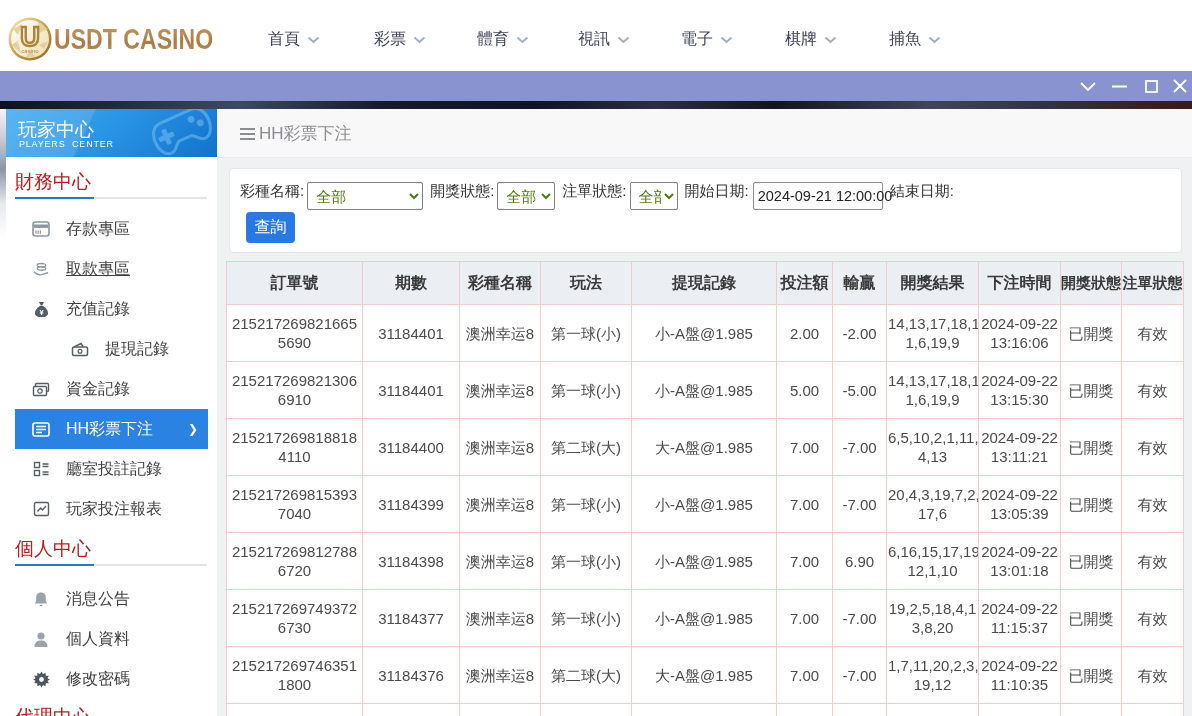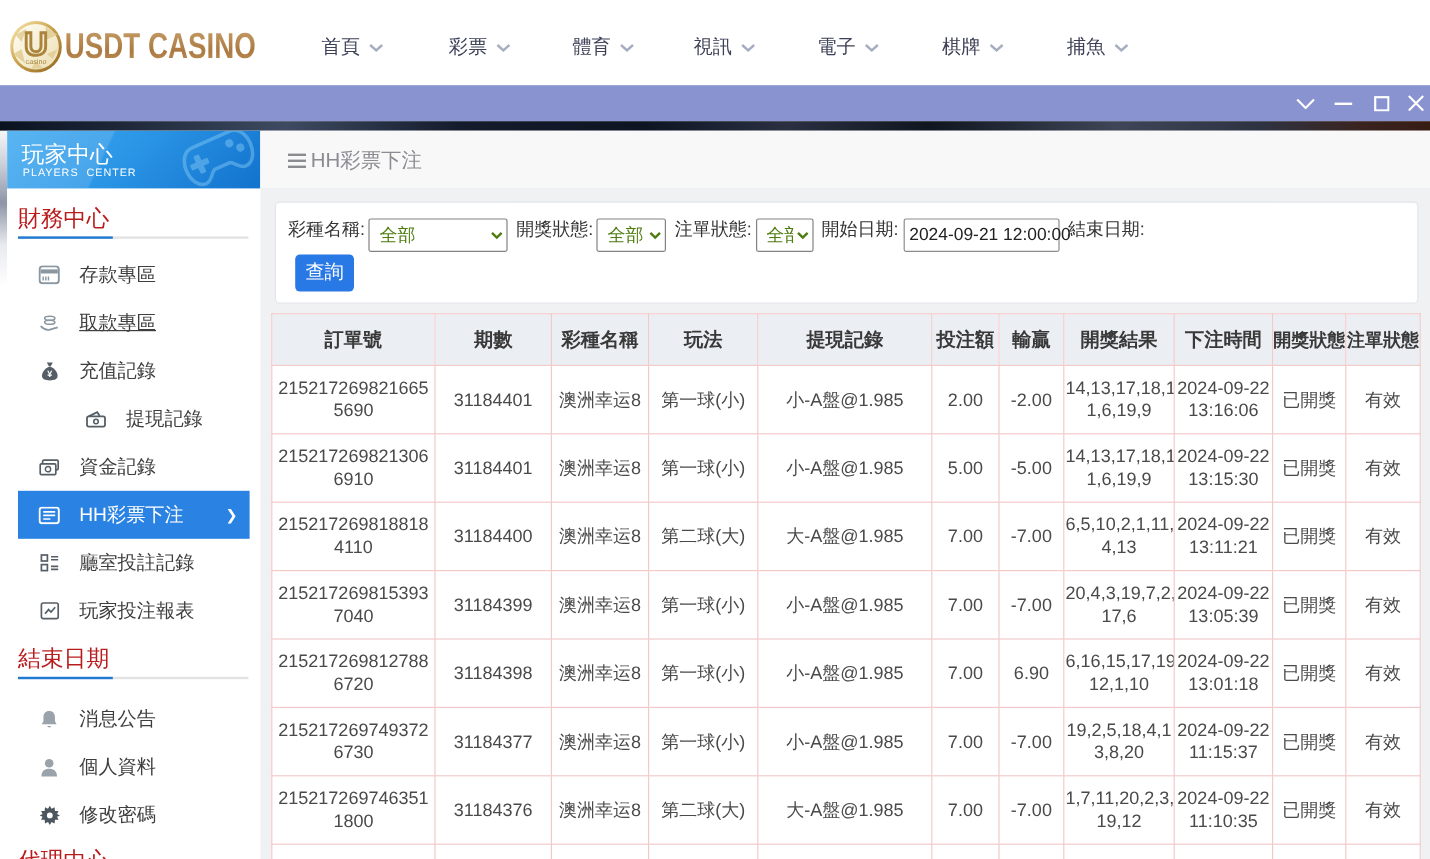--- a/index.html
+++ b/index.html
@@ -179,21 +179,21 @@
           <rect x="1.5" y="9.5" width="5" height="5" fill="none" stroke="#555e66" stroke-width="1.4"></rect>
           <path d="M9.5 3 h6 M9.5 5.5 h6 M9.5 11 h6 M9.5 13.5 h6" stroke="#555e66" stroke-width="1.3"></path>
         </svg>
       </span>廳室投註記錄</div>
   <div class="mitem" style="top:380px;"><span class="mic">
         <svg width="17" height="16" viewBox="0 0 17 16">
           <rect x="1.5" y="1.5" width="14" height="13" rx="1.5" fill="none" stroke="#555e66" stroke-width="1.4"></rect>
           <path d="M4.5 10.5 L7.5 7 L9.5 9 L13 5" fill="none" stroke="#555e66" stroke-width="1.4"></path>
         </svg>
       </span>玩家投注報表</div>
-  <div class="sectitle" style="top:427px;">結束日期</div>
+  <div class="sectitle" style="top:427px;">個人中心</div>
   <div class="secline" style="top:455px;">
       <i></i>
     </div>
   <div class="mitem" style="top:470px;"><span class="mic">
         <svg width="16" height="17" viewBox="0 0 16 17">
           <path d="M8 1.5 C4.8 1.5 3.2 3.8 3.2 6.5 L3.2 10 L1.8 12.5 L14.2 12.5 L12.8 10 L12.8 6.5 C12.8 3.8 11.2 1.5 8 1.5 Z" fill="#9aa3ab"></path>
           <path d="M6.3 14 a1.8 1.8 0 0 0 3.4 0 Z" fill="#9aa3ab"></path>
         </svg>
       </span>消息公告</div>
   <div class="mitem" style="top:510px;"><span class="mic">

